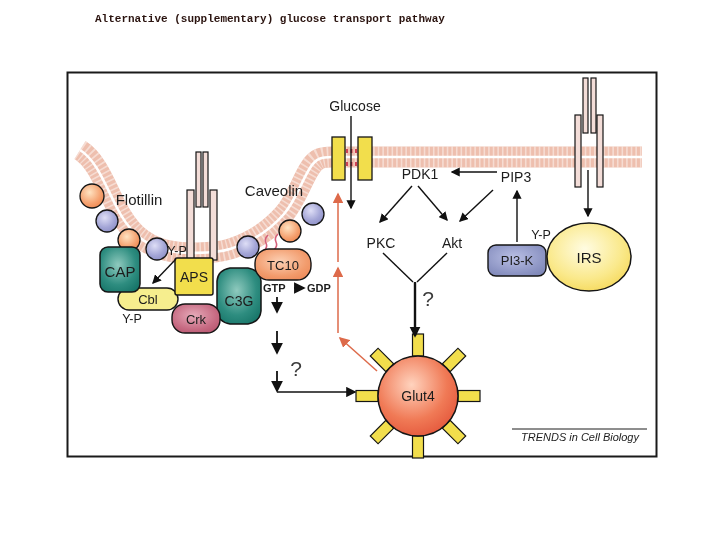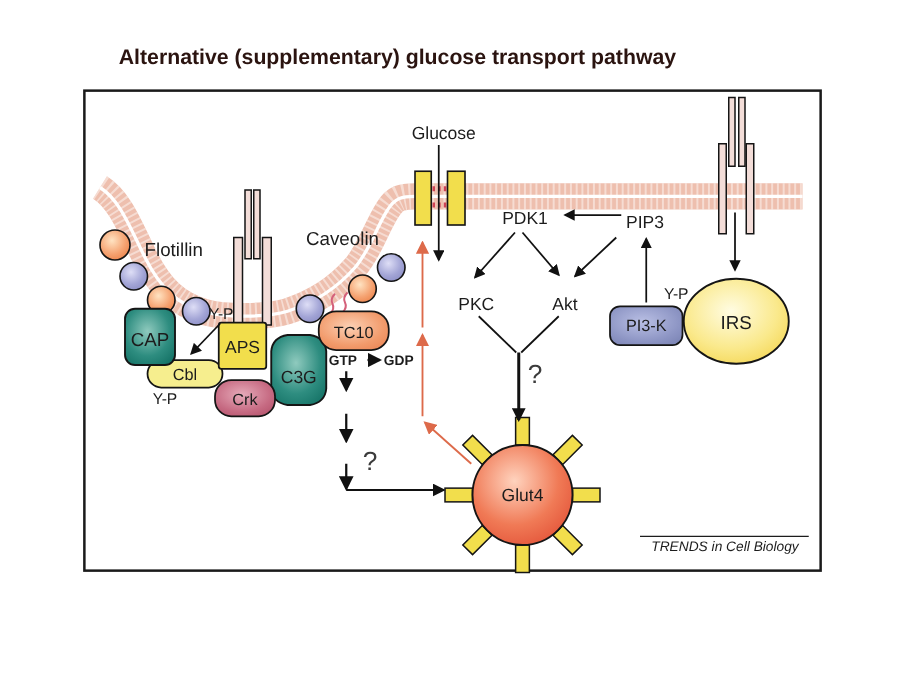--- a/index.html
+++ b/index.html
@@ -1,19 +1,19 @@
 <!DOCTYPE html>
 <html><head>
 <meta charset="utf-8">
 <style>
   html,body{margin:0;padding:0;background:#ffffff;}
   .stage{position:relative;width:720px;height:540px;background:#ffffff;overflow:hidden;
          font-family:"Liberation Sans",sans-serif;}
-  .slide-title{position:absolute;left:95px;top:36px;font-size:17px;font-weight:bold;
-               color:#2b1410;letter-spacing:0px;white-space:nowrap;}
+  .slide-title{position:absolute;left:95px;top:13px;font-size:11px;font-weight:bold;
+               color:#2b1410;letter-spacing:0px;white-space:nowrap;font-family:Liberation Mono, monospace;}
   .diagram-wrap{position:absolute;left:0;top:0;}
   svg text{font-family:"Liberation Sans",sans-serif;fill:#1c1c1c;}
   .n14{font-size:14px;}
   .n13{font-size:13px;}
   .n15{font-size:15px;}
   .tag{font-size:12.5px;}
   .gtp{font-size:11px;font-weight:bold;}
   .q{font-size:21px;fill:#3c3c3c;}
   .credit{font-size:11px;font-style:italic;fill:#1c1c1c;}
 </style>

